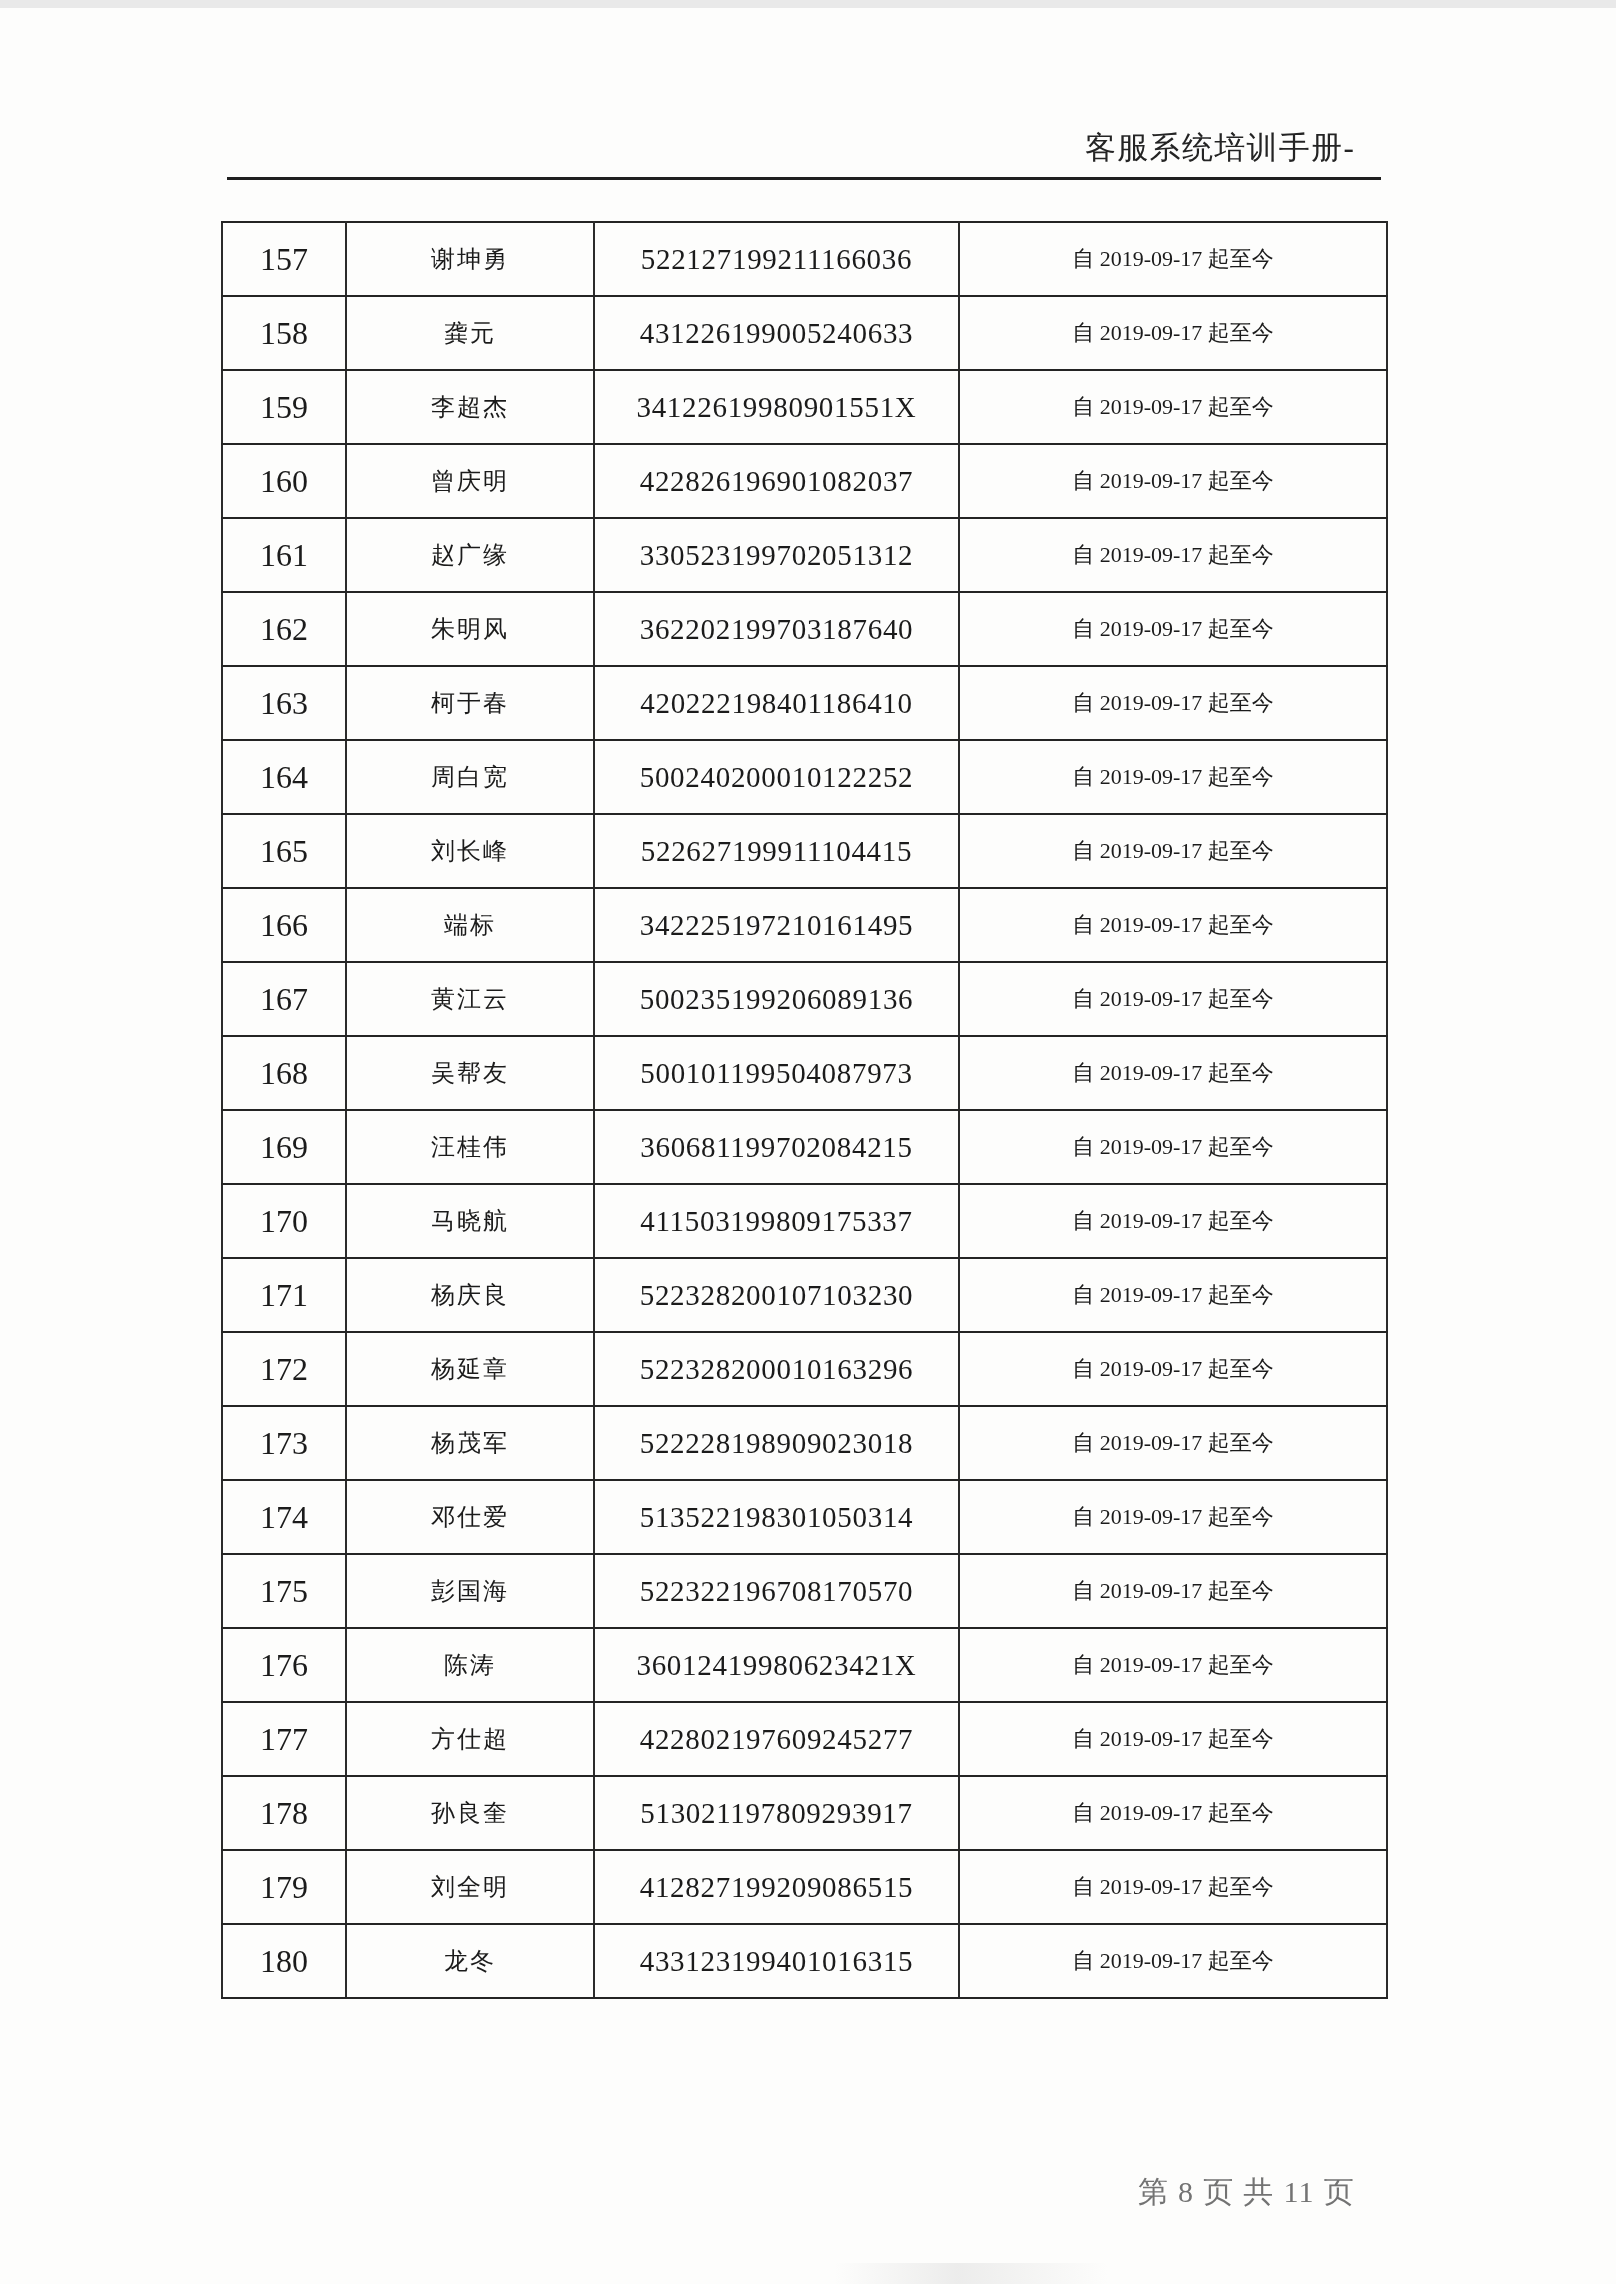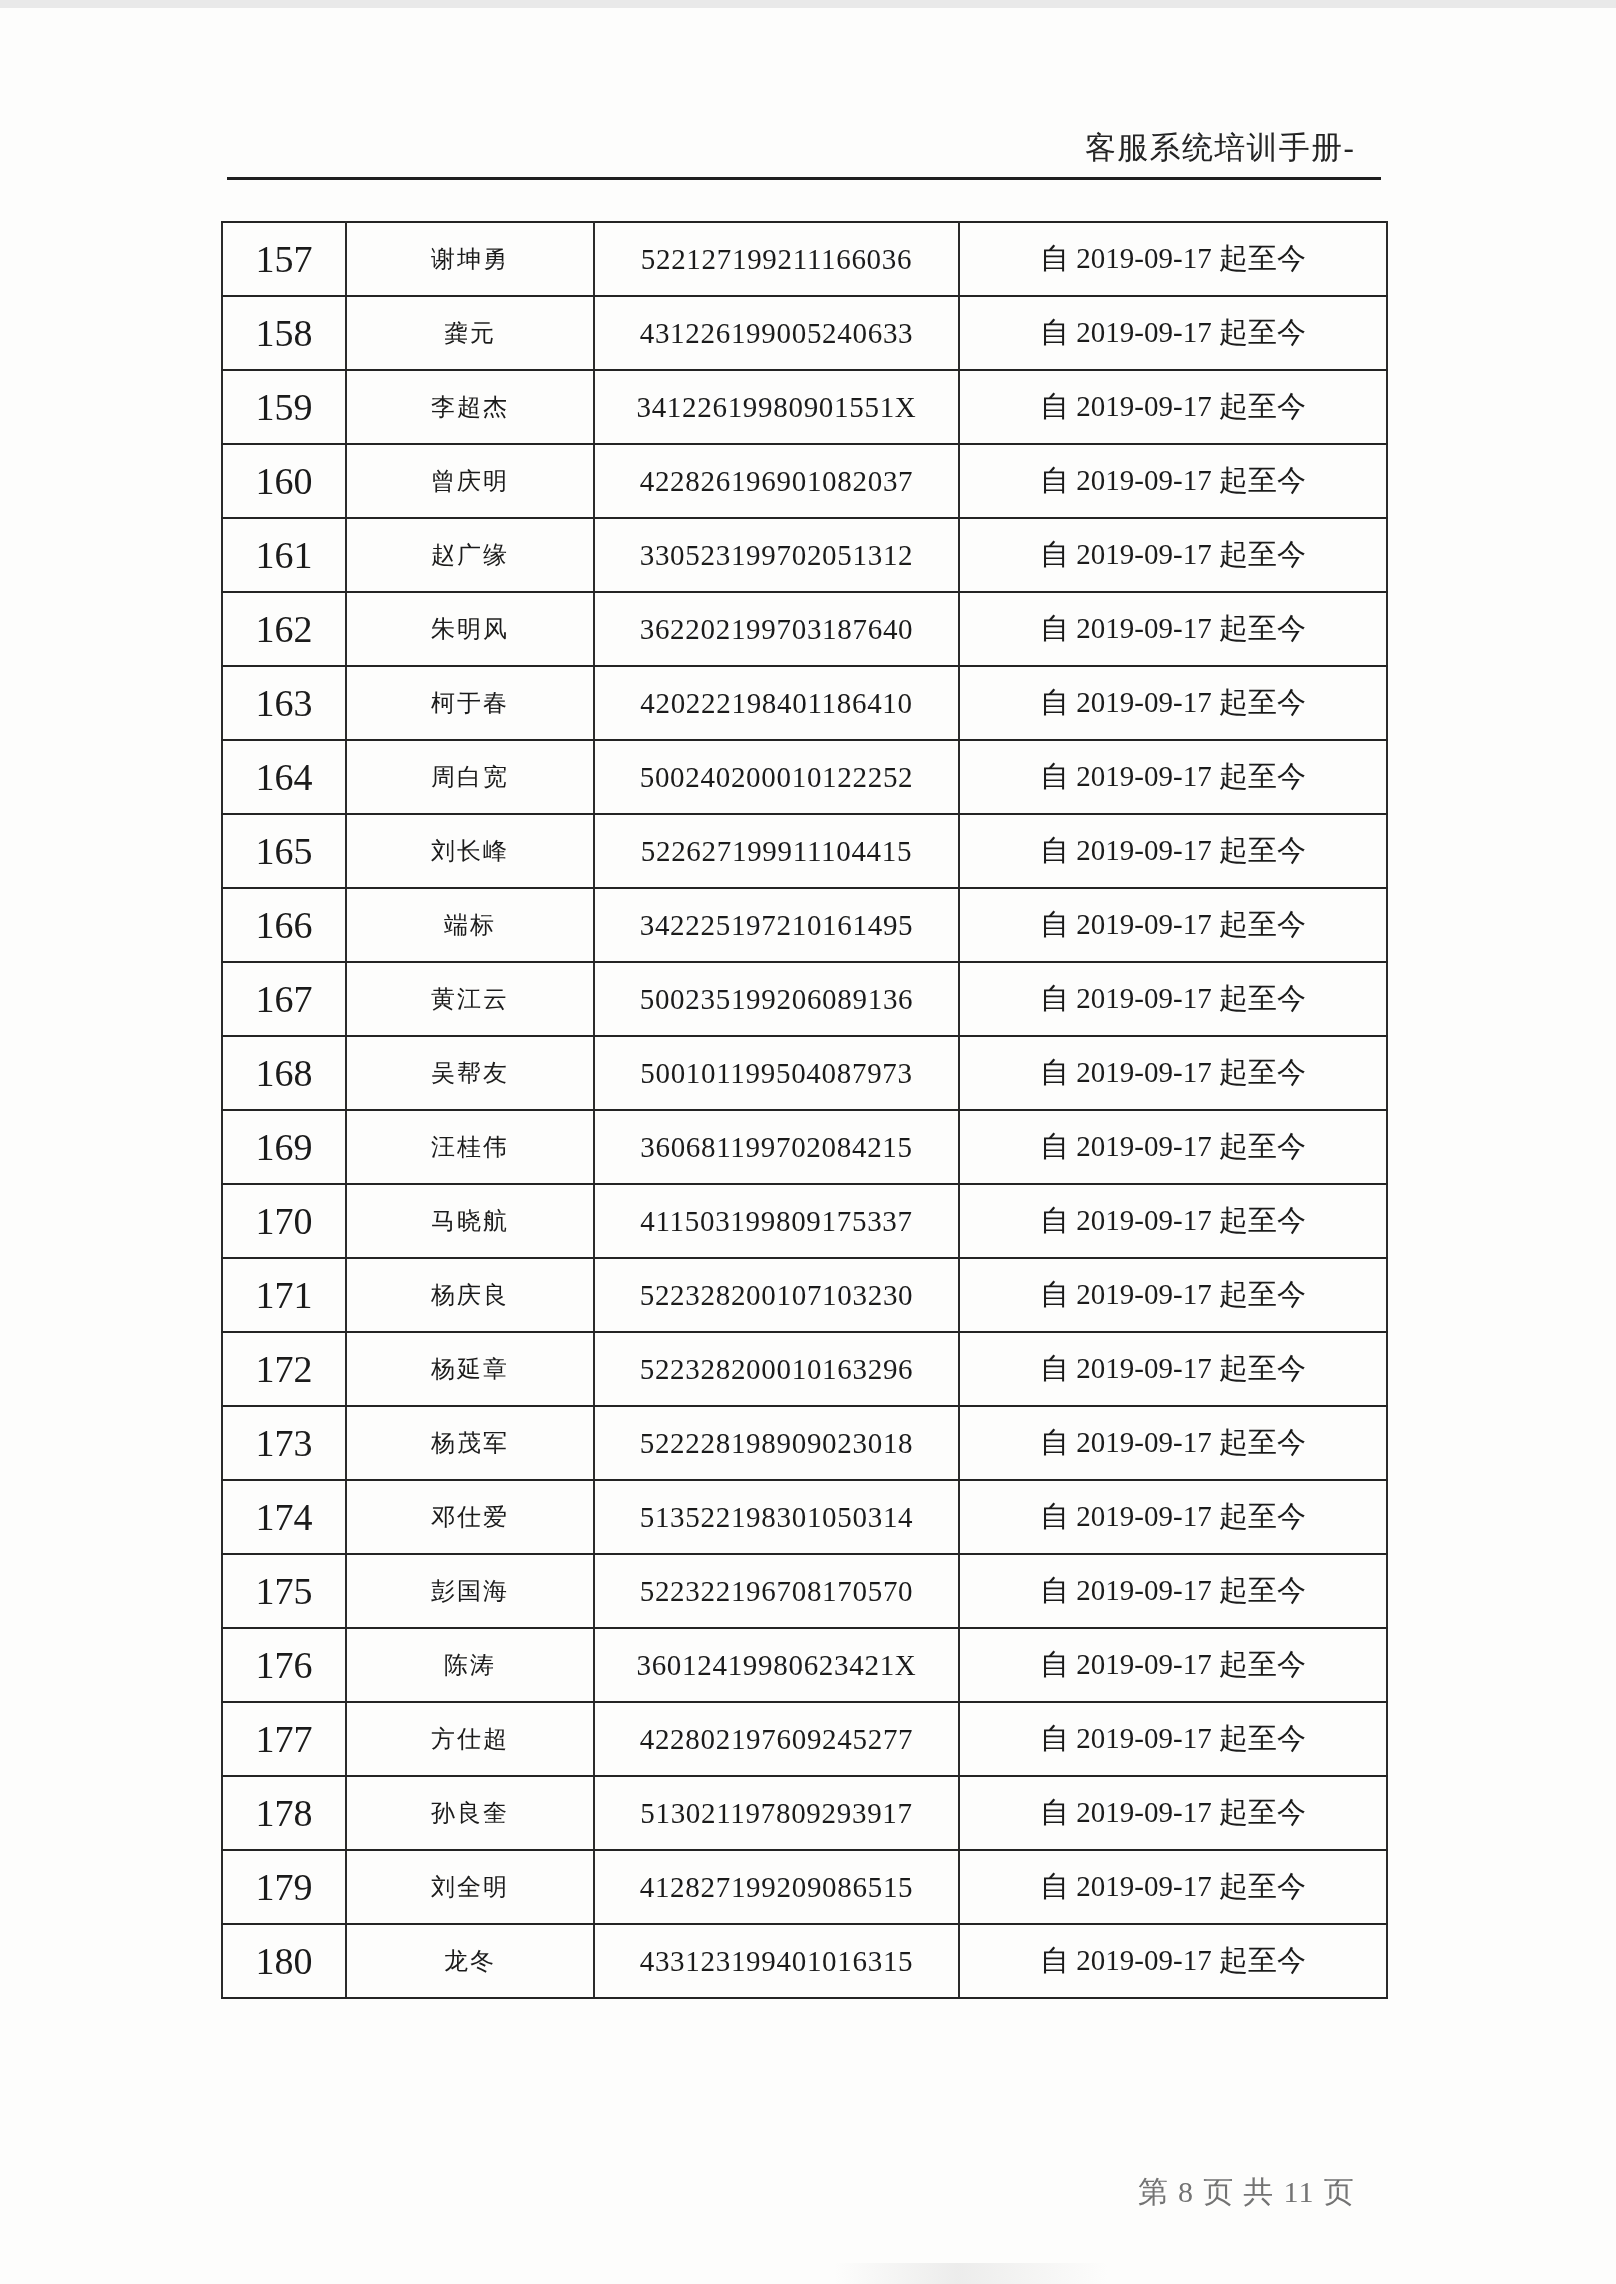--- a/index.html
+++ b/index.html
@@ -50,24 +50,24 @@
     border-right: 2px solid #2b2b2b;
     border-top: 2.6px solid #242424;
     border-bottom: 2.6px solid #242424;
     height: 72px;
     text-align: center;
     vertical-align: middle;
     padding: 0;
     overflow: hidden;
     white-space: nowrap;
   }
-  td.c-no     { font-size: 38px; }
+  td.c-no     { font-size: 32px; }
   td.c-name   { font-size: 24px; letter-spacing: 2px; }
   td.c-id     { font-size: 29px; letter-spacing: 0.7px; border-radius: 12px; }
-  td.c-period { font-size: 29px; border-radius: 13px; }
+  td.c-period { font-size: 22px; border-radius: 13px; }
   
   .footer-page {
     position: absolute;
     top: 2164px;
     left: 1138px;
     font-size: 30px;
     letter-spacing: 1.3px;
     white-space: nowrap;
     color: #737373;
   }

